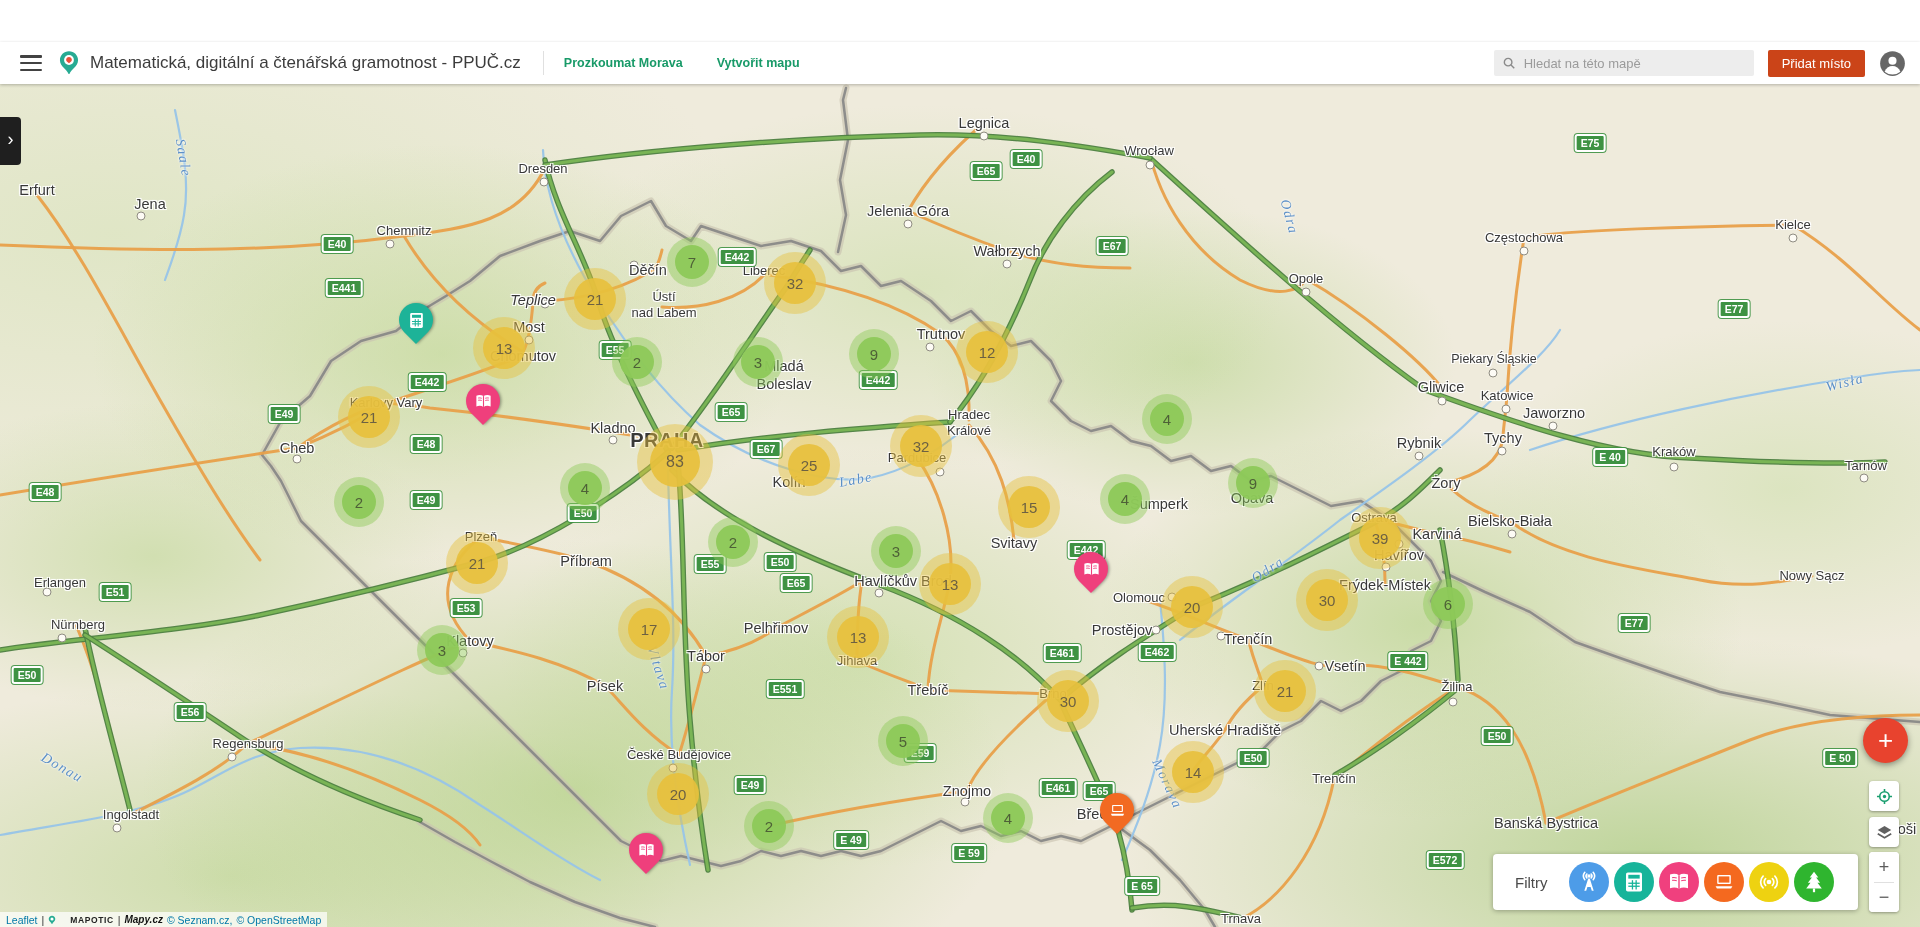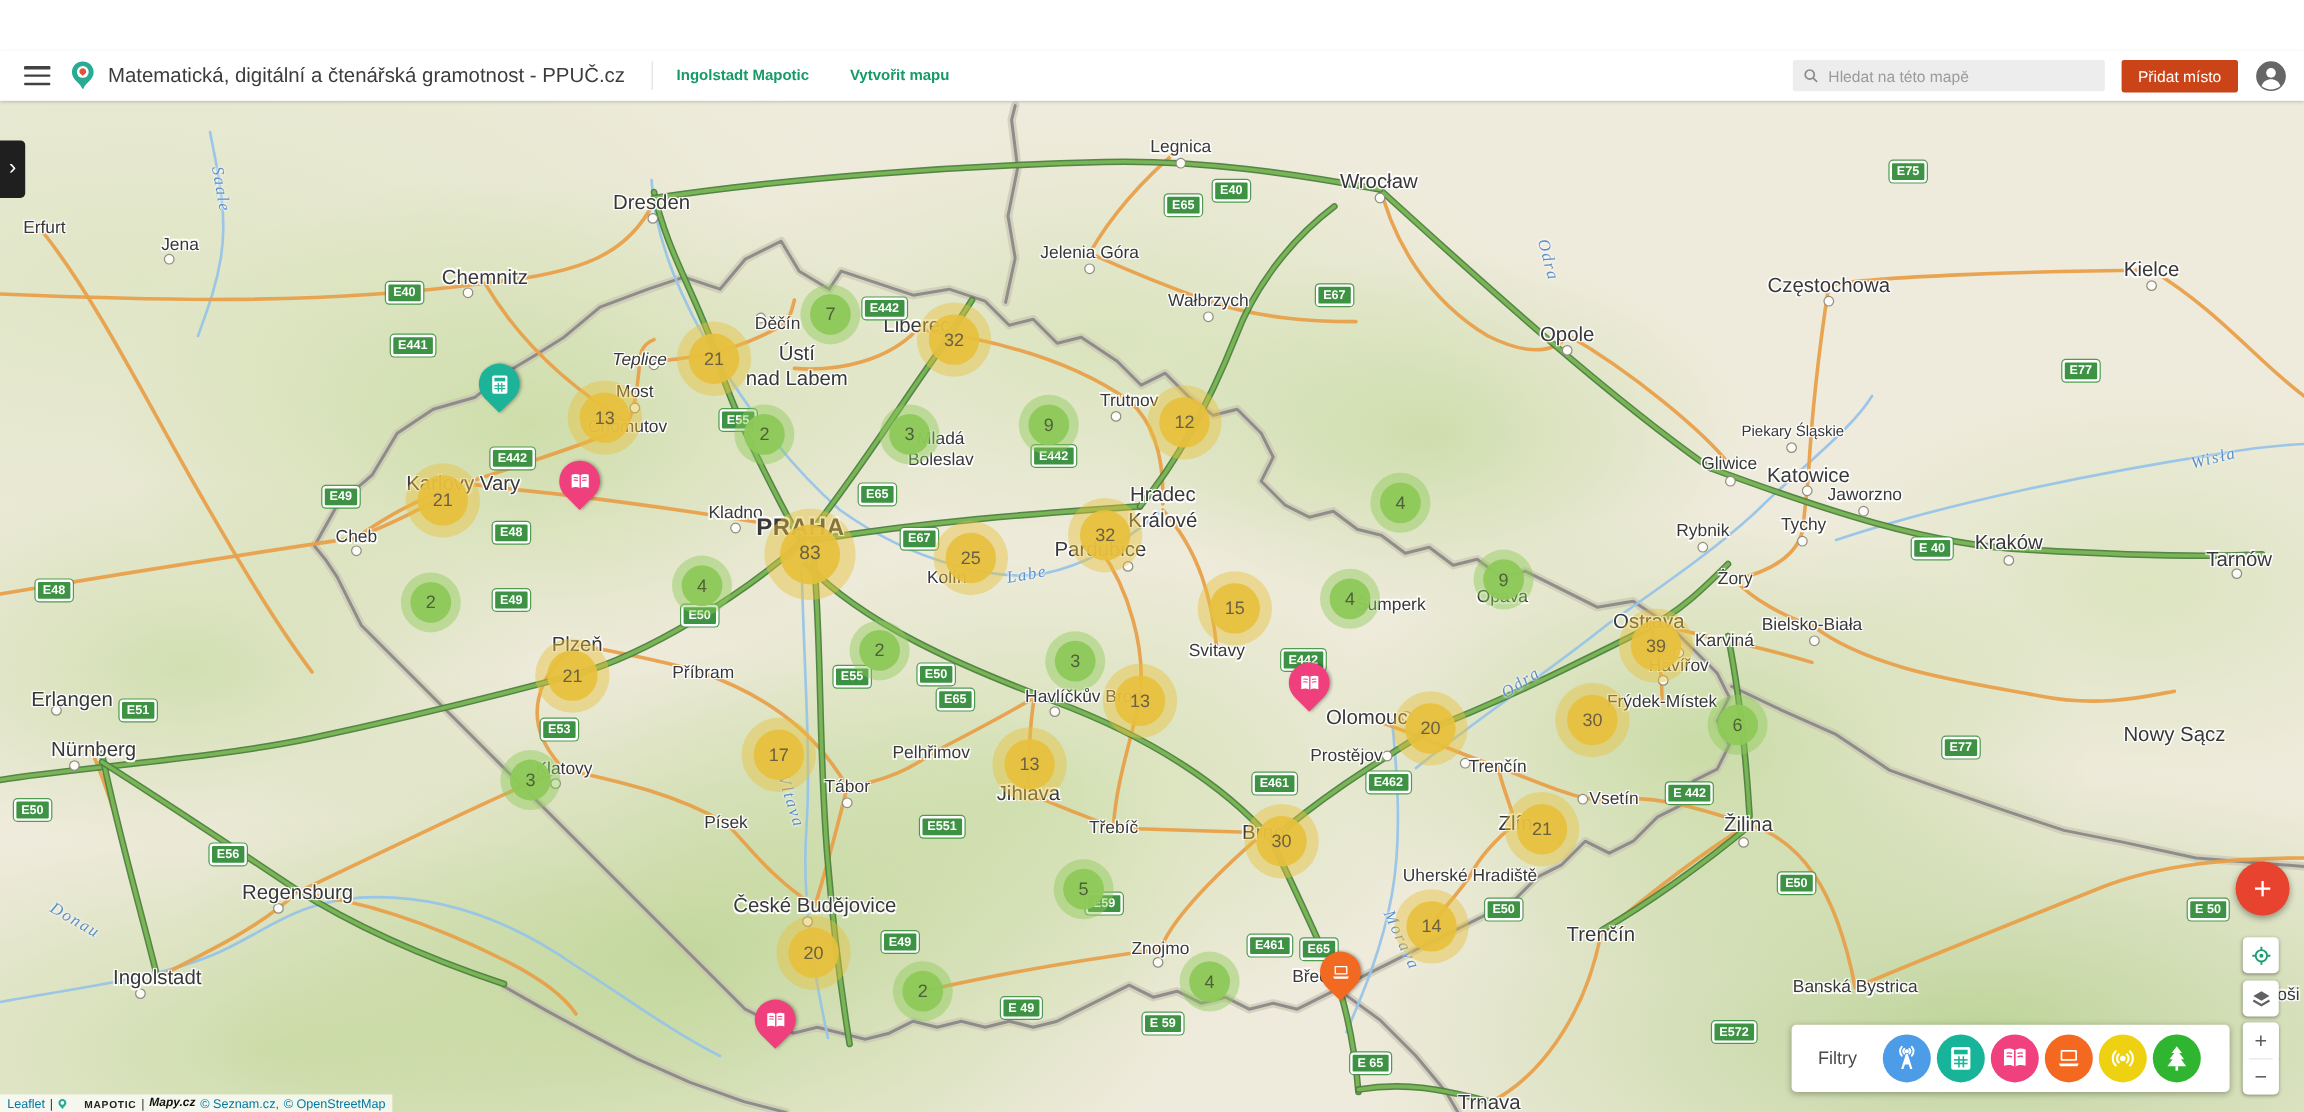--- a/index.html
+++ b/index.html
@@ -53,21 +53,21 @@
   #map-layer { position:absolute; inset:0; }
 
   .city-dot { position:absolute; width:9px; height:9px; border-radius:50%; background:#fdfbf5;
     border:1.5px solid #8f8c82; transform:translate(-50%,-50%); pointer-events:none; }
 
   .city-label { position:absolute; transform:translate(-50%,-50%); color:#383838; white-space:pre-line;
     text-align:center; line-height:1.25; pointer-events:none;
     text-shadow:-1px -1px 0 #fff, 1px -1px 0 #fff, -1px 1px 0 #fff, 1px 1px 0 #fff, 0 0 3px #fff; }
   .city-label.s { font-size:12.5px; }
   .city-label.m { font-size:14.5px; }
-  .city-label.l { font-size:17px; }
+  .city-label.l { font-size:13px; }
   .city-label.xl { font-size:20px; font-weight:bold; letter-spacing:.5px; }
 
   .river-label { position:absolute; font-family:"Liberation Serif", serif; font-style:italic; color:#5d90c7;
     font-size:14px; letter-spacing:1.5px; pointer-events:none; transform-origin:center;
     text-shadow:0 0 2px #fff, 0 0 3px #fff; }
 
   .road-shield { position:absolute; transform:translate(-50%,-50%); background:#3e9243; color:#fff;
     border:2px solid #fff; box-shadow:0 0 0 1px rgba(62,146,67,.9); border-radius:3px;
     font-size:10.5px; font-weight:bold; padding:0px 4px; line-height:14px; white-space:nowrap; pointer-events:none; }
 
@@ -133,21 +133,21 @@
     <span class="logo">
       <svg viewBox="0 0 26 30">
           <path d="M13 1.5C7 1.5 2.3 6.2 2.3 12c0 7.5 8.6 11 9.9 15.8.2.8 1.4.8 1.6 0 1.3-4.8 9.9-8.3 9.9-15.8C23.7 6.2 19 1.5 13 1.5z" fill="#27ab93"></path>
           <circle cx="13" cy="11.8" r="5.8" fill="#fff"></circle>
           <path d="M13 8.2c1.8 0 3.4 1.4 3.4 3.2 0 2.2-2.1 2.6-3.4 4.4-1.3-1.8-3.4-2.2-3.4-4.4 0-1.8 1.6-3.2 3.4-3.2z" fill="#e8503a"></path>
         </svg>
     </span>
     <span class="app-title">Matematická, digitální a čtenářská gramotnost - PPUČ.cz</span>
     <span class="hdr-divider"></span>
     <nav class="hdr-nav">
-      <a href="#">Ingolstadt Mapotic</a>
+      <a href="#">Prozkoumat Morava</a>
       <a href="#">Vytvořit mapu</a>
     </nav>
     <div class="hdr-right">
       <div class="searchbox">
         <svg viewBox="0 0 24 24" fill="none" stroke="#8a8a8a" stroke-width="2.4">
             <circle cx="10.5" cy="10.5" r="6.5"></circle>
             <path d="M15.5 15.5L21 21"></path>
           </svg>
         <input type="text" placeholder="Hledat na této mapě" style="">
       </div>
@@ -310,21 +310,21 @@
         <div class="city-label s" style="position: absolute; transform: translate(-50%, -50%); left: 1494px; top: 276px;">Piekary Śląskie</div>
         <div class="city-label m" style="position: absolute; transform: translate(-50%, -50%); left: 1441px; top: 303px;">Gliwice</div>
         <div class="city-label l" style="position: absolute; transform: translate(-50%, -50%); left: 1507px; top: 312px;">Katowice</div>
         <div class="city-label m" style="position: absolute; transform: translate(-50%, -50%); left: 1554px; top: 329px;">Jaworzno</div>
         <div class="city-label m" style="position: absolute; transform: translate(-50%, -50%); left: 1503px; top: 354px;">Tychy</div>
         <div class="city-label m" style="position: absolute; transform: translate(-50%, -50%); left: 1419px; top: 359px;">Rybnik</div>
         <div class="city-label m" style="position: absolute; transform: translate(-50%, -50%); left: 1446px; top: 399px;">Żory</div>
         <div class="city-label l" style="position: absolute; transform: translate(-50%, -50%); left: 1674px; top: 368px;">Kraków</div>
         <div class="city-label l" style="position: absolute; transform: translate(-50%, -50%); left: 1866px; top: 382px;">Tarnów</div>
         <div class="city-label m" style="position: absolute; transform: translate(-50%, -50%); left: 1510px; top: 437px;">Bielsko-Biała</div>
-        <div class="city-label l" style="position: absolute; transform: translate(-50%, -50%); left: 1812px; top: 492px; margin-top: 36px;">Nowy Sącz</div>
+        <div class="city-label l" style="position: absolute; transform: translate(-50%, -50%); left: 1812px; top: 492px;">Nowy Sącz</div>
         <div class="city-label m" style="position: absolute; transform: translate(-50%, -50%); left: 648px; top: 186px;">Děčín</div>
         <div class="city-label l" style="position: absolute; transform: translate(-50%, -50%); left: 664px; top: 221px;">Ústí
 nad Labem</div>
         <div class="city-label m" style="position: absolute; transform: translate(-50%, -50%); left: 533px; top: 216px; font-style: italic;">Teplice</div>
         <div class="city-label m" style="position: absolute; transform: translate(-50%, -50%); left: 529px; top: 243px;">Most</div>
         <div class="city-label m" style="position: absolute; transform: translate(-50%, -50%); left: 523px; top: 272px;">Chomutov</div>
         <div class="city-label l" style="position: absolute; transform: translate(-50%, -50%); left: 764px; top: 187px;">Liberec</div>
         <div class="city-label m" style="position: absolute; transform: translate(-50%, -50%); left: 784px; top: 291px;">Mladá
 Boleslav</div>
         <div class="city-label m" style="position: absolute; transform: translate(-50%, -50%); left: 941px; top: 250px;">Trutnov</div>

